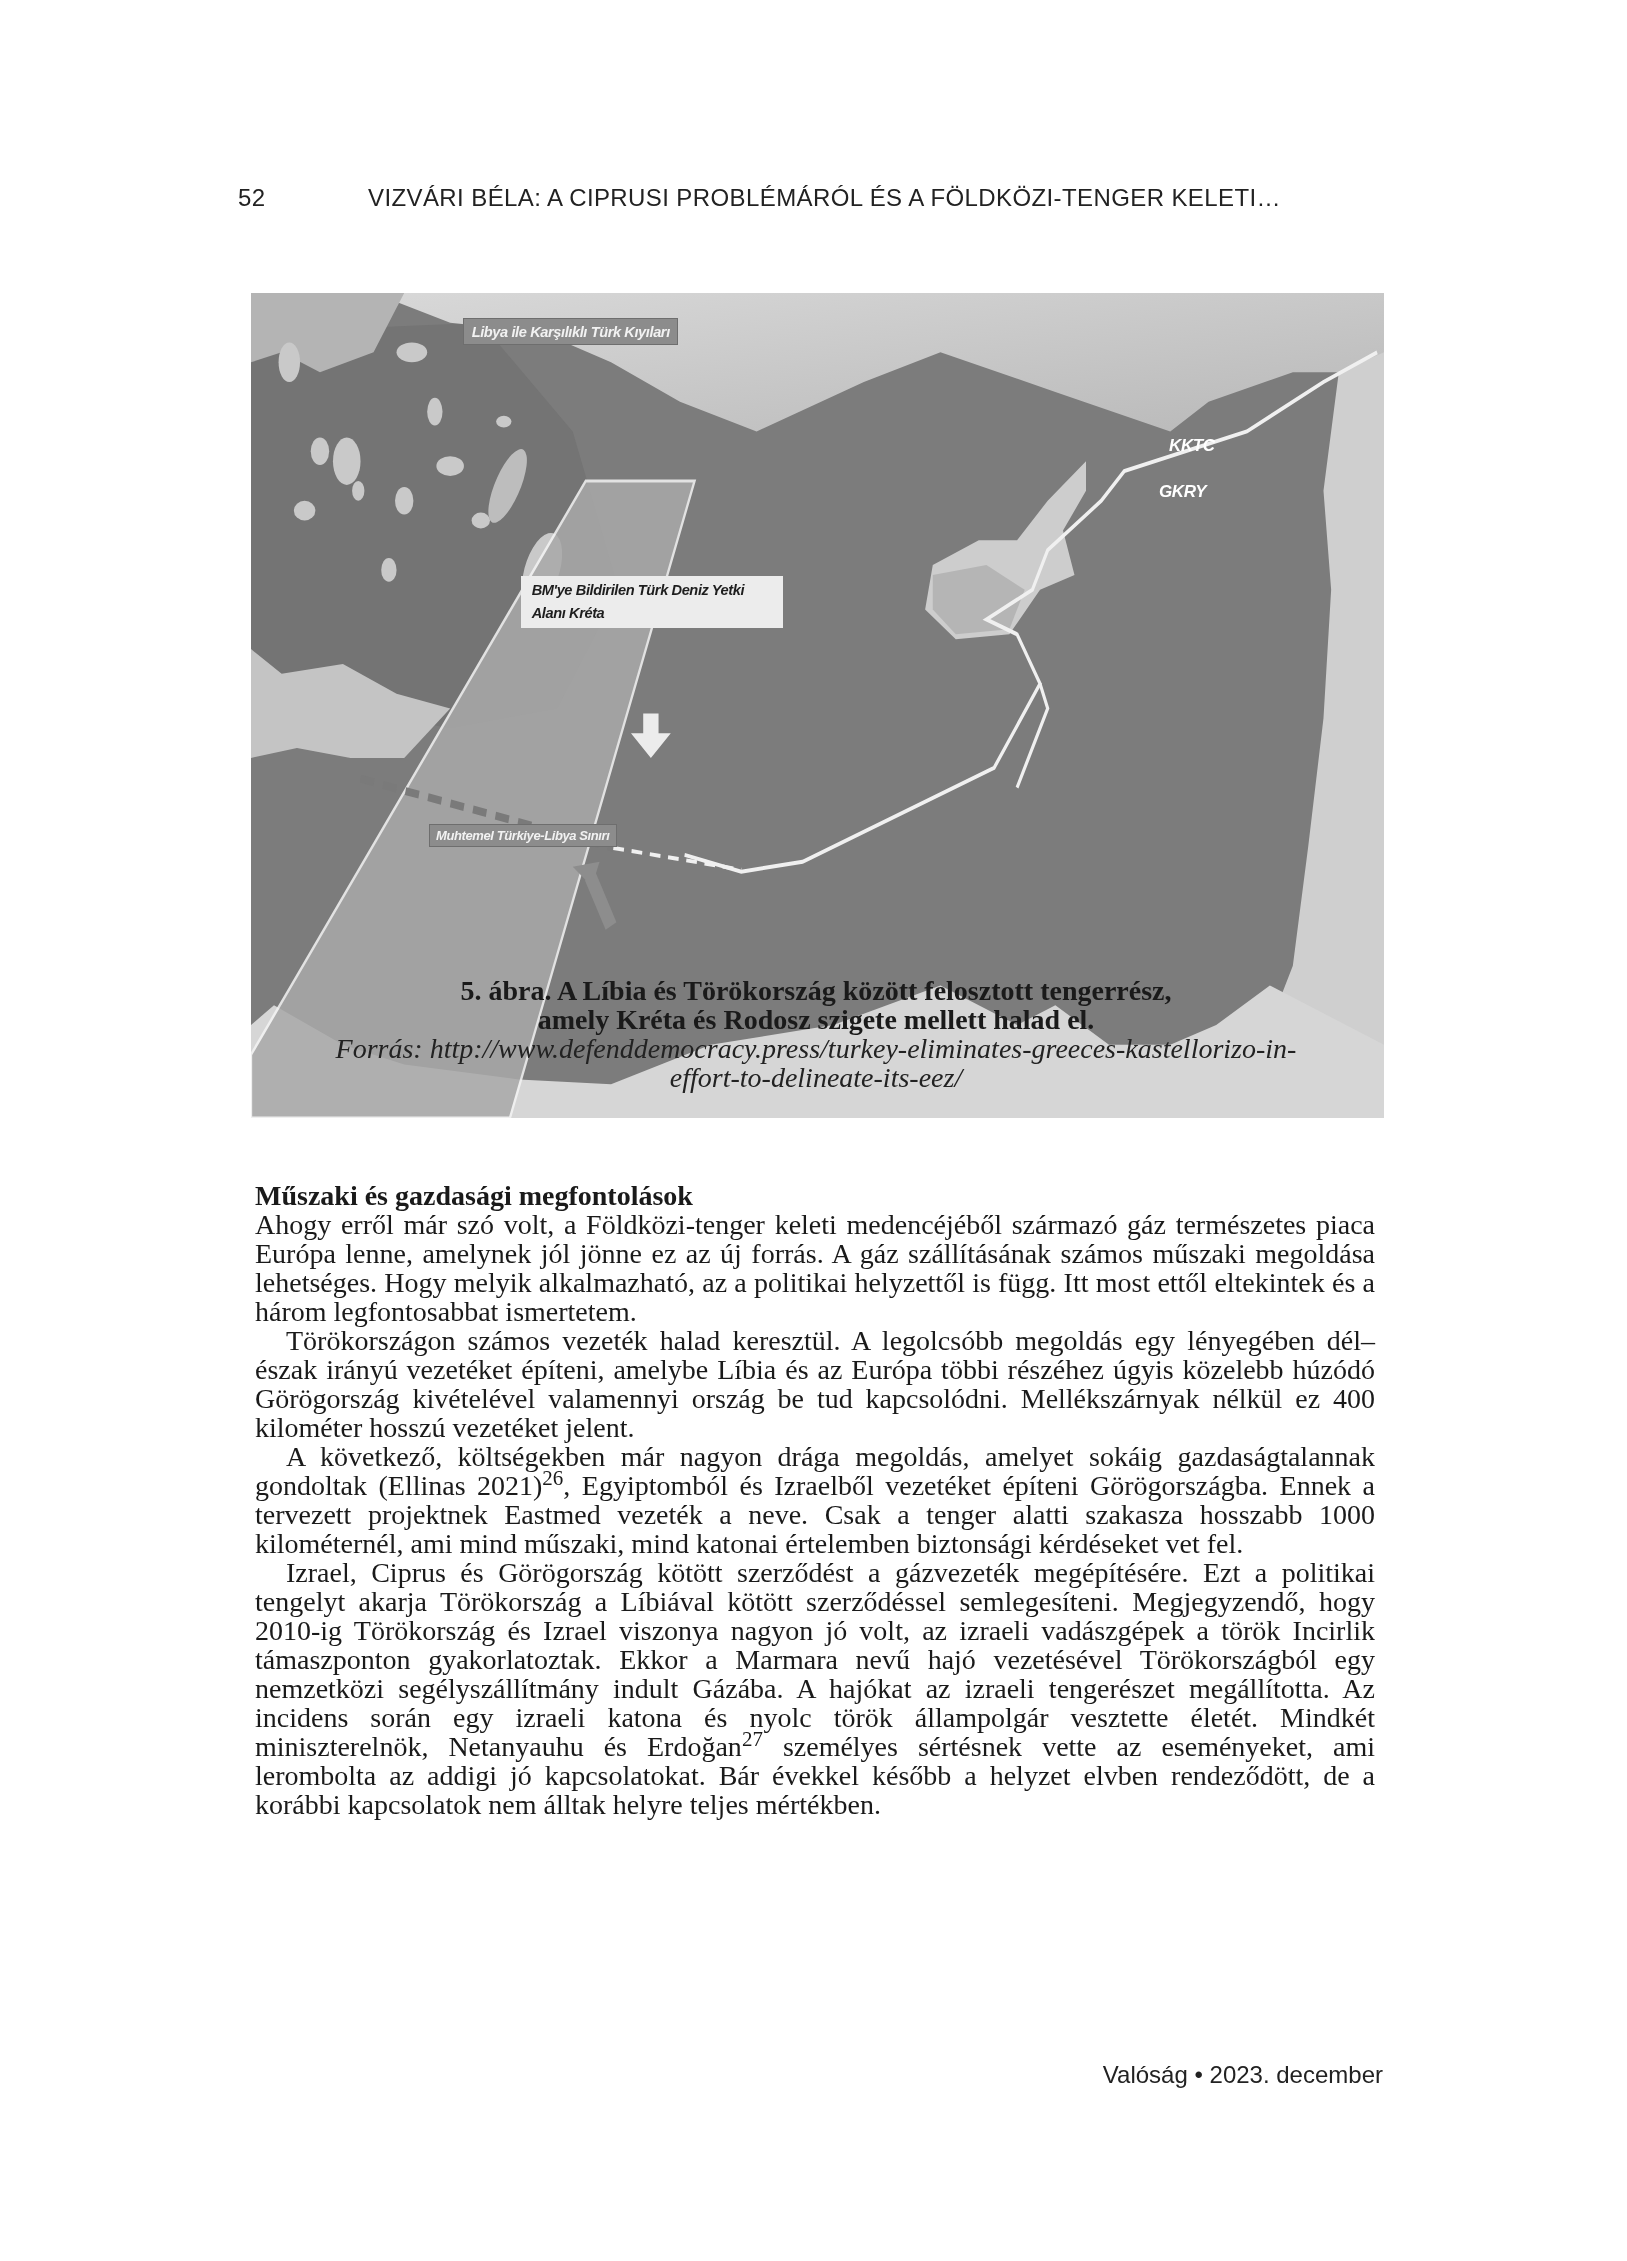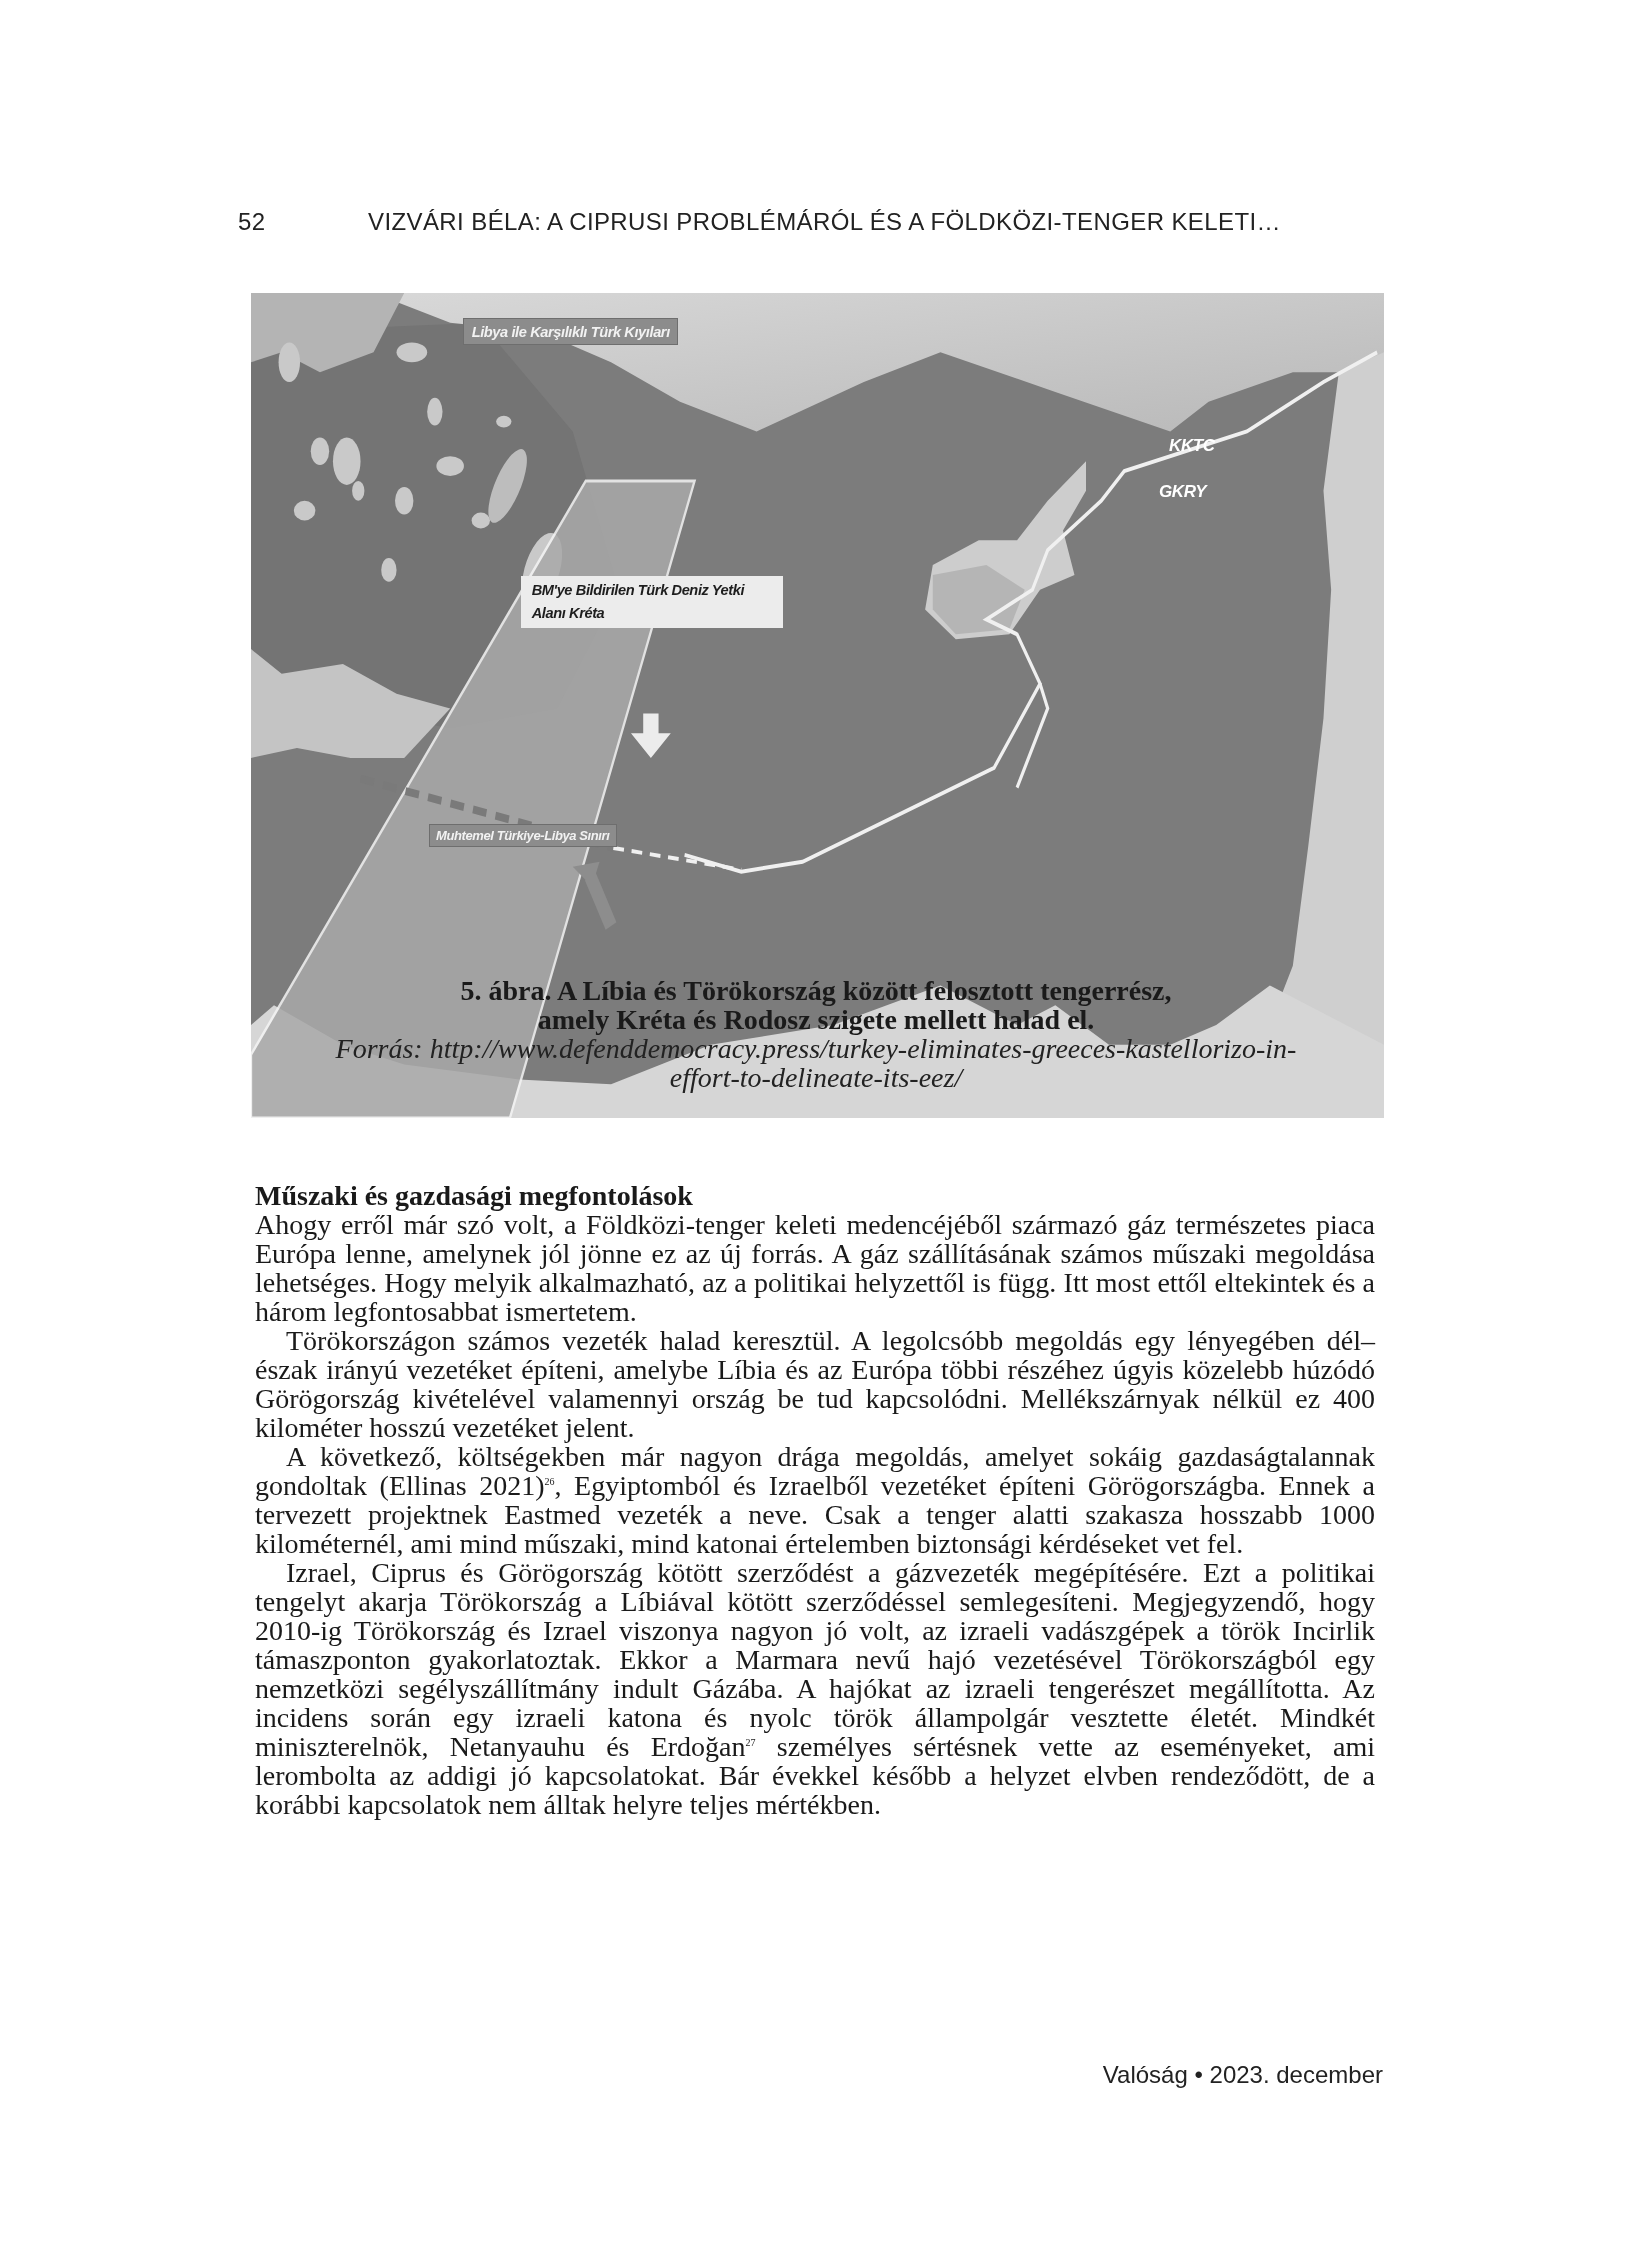--- a/index.html
+++ b/index.html
@@ -1,18 +1,18 @@
 <!DOCTYPE html>
 <html style="font-size:12.3px"><head>
 <meta charset="utf-8">
 <style>
   html, body { margin: 0; padding: 0; background: #ffffff; }
   body { width: 1628px; height: 2261px; position: relative; overflow: hidden; color: #1a1a1a; }
   .header { position: absolute; top: 184px; left: 238px; width: 1149px; height: 31px;
-    font-family: "Liberation Sans", sans-serif; font-size: 24px; letter-spacing: 0.4px; color: #222; margin-top: 24px; }
+    font-family: "Liberation Sans", sans-serif; font-size: 24px; letter-spacing: 0.4px; color: #222; }
   .header .page-num { position: absolute; left: 0; top: 0; }
   .header .running-title { position: absolute; left: 130px; top: 0; white-space: nowrap; }
 
   .figure { position: absolute; left: 251px; top: 293px; width: 1133px; height: 825px; overflow: hidden; background: #7a7a7a; }
   .figure svg { display: block; width: 100%; height: 100%; }
   .map-label { position: absolute; font-family: "Liberation Sans", sans-serif; font-style: italic; font-weight: bold;
     font-size: 14.6px; letter-spacing: -0.4px; white-space: nowrap; }
   .lbl-dark { background: #8c8c8c; color: #f2f2f2; border: 0.8px solid #6e6e6e; padding: 4.6px 7.7px; }
   .lbl-light { background: #ececec; color: #1e1e1e; padding: 3.1px 10.7px; line-height: 23px; }
   .lbl-plain { color: #ffffff; font-style: italic; font-weight: bold; font-size: 17px; }
@@ -20,21 +20,21 @@
   .caption { position: absolute; left: 253px; top: 976px; width: 1126px; text-align: center;
     font-family: "Liberation Serif", serif; }
   .caption .cap-title { font-weight: bold; font-size: 28px; line-height: 29px; }
   .caption .cap-source { font-style: italic; font-size: 28px; line-height: 29px; color: #222; }
 
   .body-text { position: absolute; left: 255px; top: 1181px; width: 1120px;
     font-family: "Liberation Serif", serif; font-size: 28px; line-height: 29px; text-align: justify; color: #1a1a1a; }
   .section-heading { font-weight: bold; margin: 0; }
   .para { margin: 0; }
   .para.indent { text-indent: 31px; }
-  sup { font-size: 10px; line-height: 0; vertical-align: super; }
+  sup { font-size: 21px; line-height: 0; vertical-align: super; }
 
   .footer { position: absolute; right: 245px; top: 2061px; font-family: "Liberation Sans", sans-serif;
     font-size: 24px; color: #222; white-space: nowrap; }
 </style>
 </head>
 <body>
 
 <div class="header">
   <span class="page-num">52</span>
   <span class="running-title">VIZVÁRI BÉLA: A CIPRUSI PROBLÉMÁRÓL ÉS A FÖLDKÖZI-TENGER KELETI…</span>

